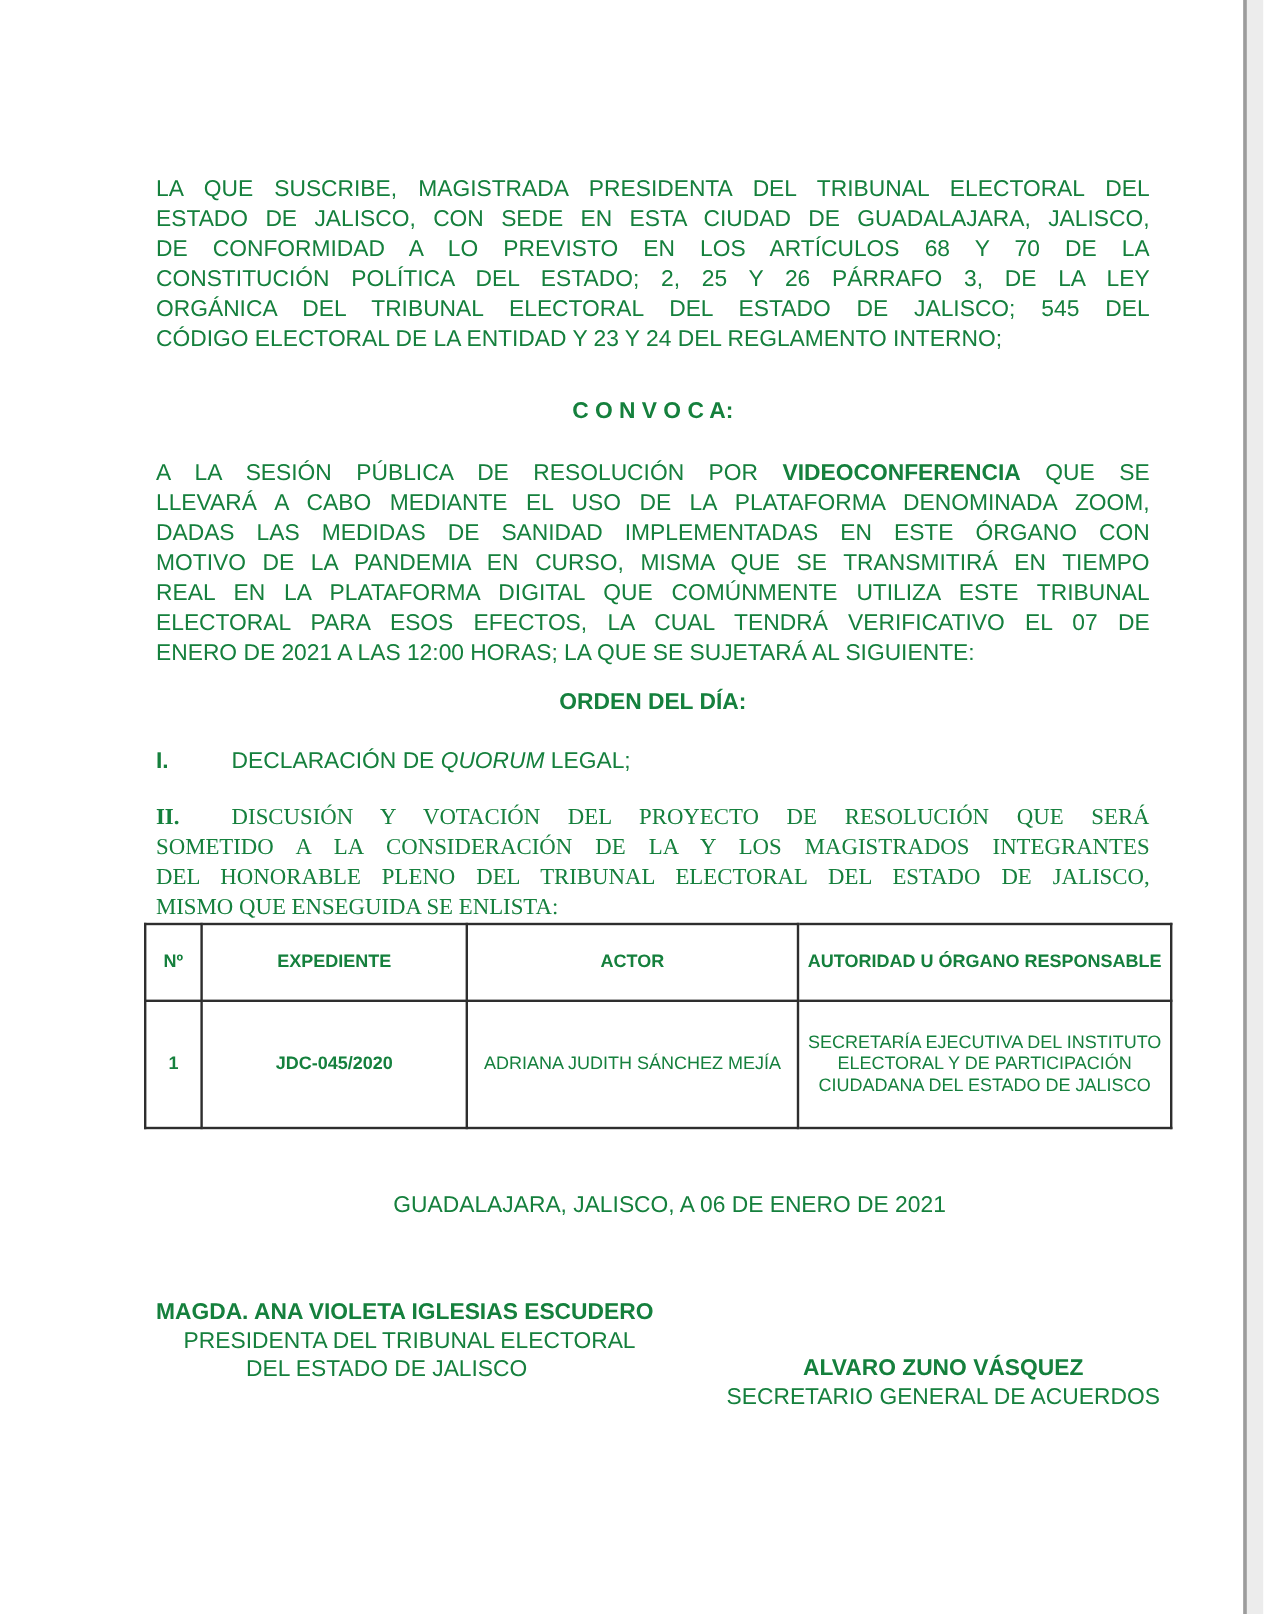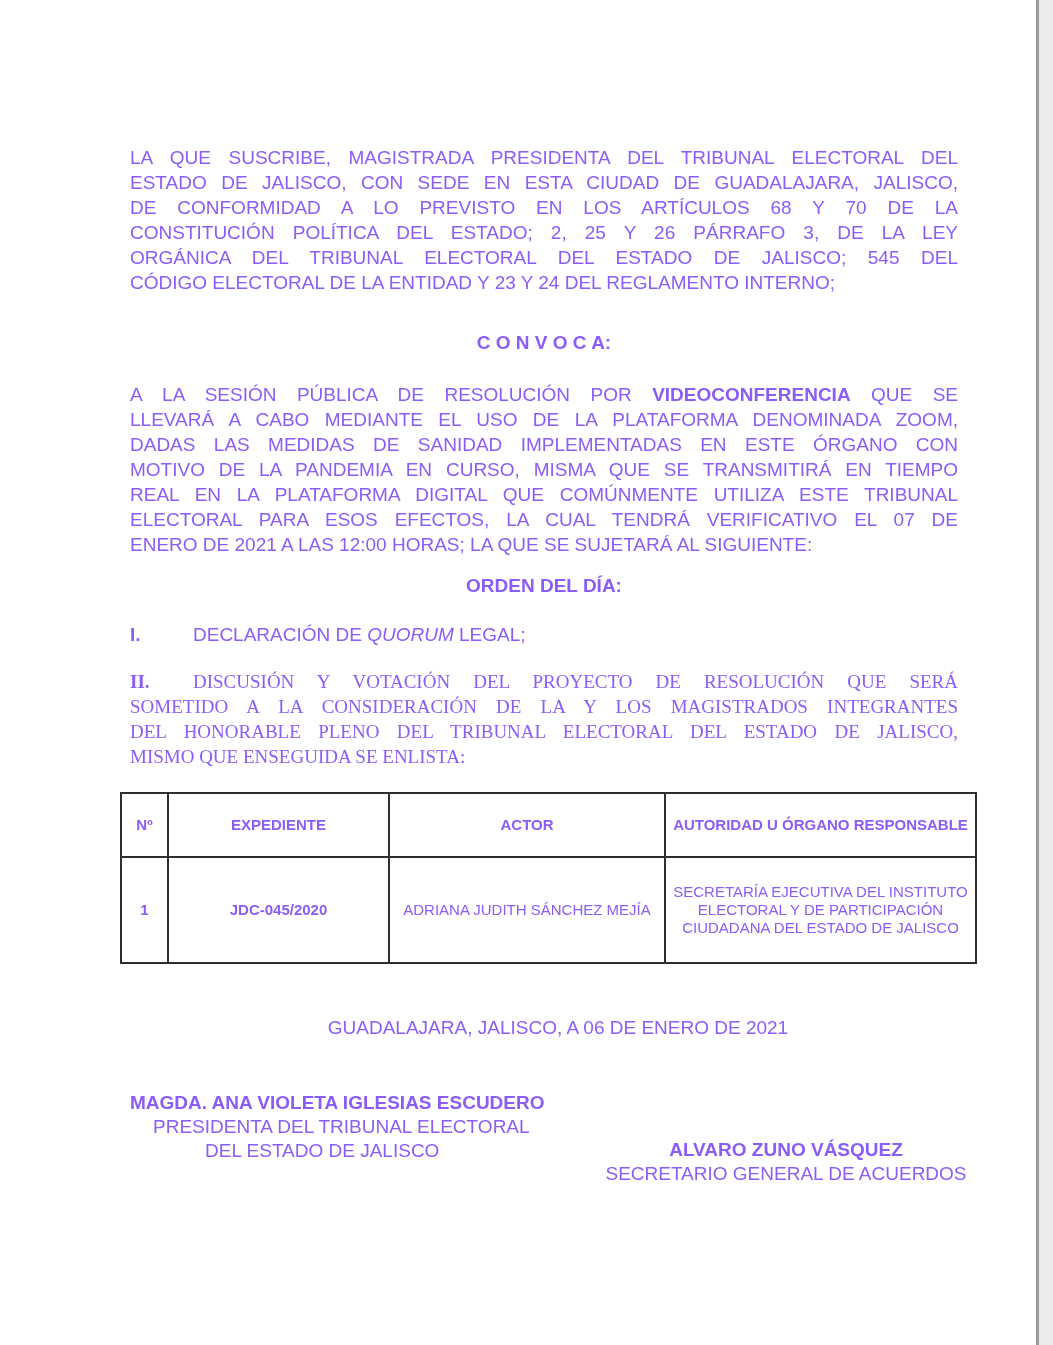--- a/index.html
+++ b/index.html
@@ -3,21 +3,21 @@
 <meta charset="utf-8">
 <style>
   html, body { margin: 0; padding: 0; background: #ffffff; }
   .page {
     position: relative;
     width: 1053px;
     height: 1345px;
     background: #ffffff;
     overflow: hidden;
     font-family: "Liberation Sans", "DejaVu Sans", sans-serif;
-    color: #8b5cf6;
+    color: #15803d;
   }
   .edge-strip {
     position: absolute;
     top: 0; right: 0;
     width: 14px; height: 100%;
     background: #ececec;
     border-left: 3px solid #9c9c9c;
   }
   .content {
     position: absolute;
@@ -52,21 +52,20 @@
   .item1 { margin-top: 24px; }
   .item2 { margin-top: 22px; font-family: Liberation Serif, serif; }
   .num-tab {
     display: inline-block;
     width: 63px;
     font-weight: bold;
   }
   .bold { font-weight: bold; }
   .italic { font-style: italic; }
   .doc-table {
-    margin-top: 23px;
     margin-left: -10px;
     width: 847px;
     border-collapse: collapse;
     table-layout: fixed;
   }
   .doc-table th, .doc-table td {
     border: 2px solid #2e2e2e;
     font-size: 15px;
     line-height: 18px;
     text-align: center;
@@ -83,21 +82,21 @@
   .cell-pad-aut { padding: 0 28px; border-radius: 31px; }
   .th-pad-aut { padding: 0 40px; }
   .date-line {
     margin-top: 51px;
     text-align: center;
     padding-left: 28px;
     height: 25px;
   }
   .signatures {
     position: relative;
-    margin-top: 51px;
+    margin-top: 65px;
     height: 120px;
   }
   .sig-left {
     position: absolute;
     left: 0; top: 0;
     line-height: 24px;
     text-align: left;
     white-space: nowrap;
   }
   .sig-left .sig-name { font-weight: bold; }

